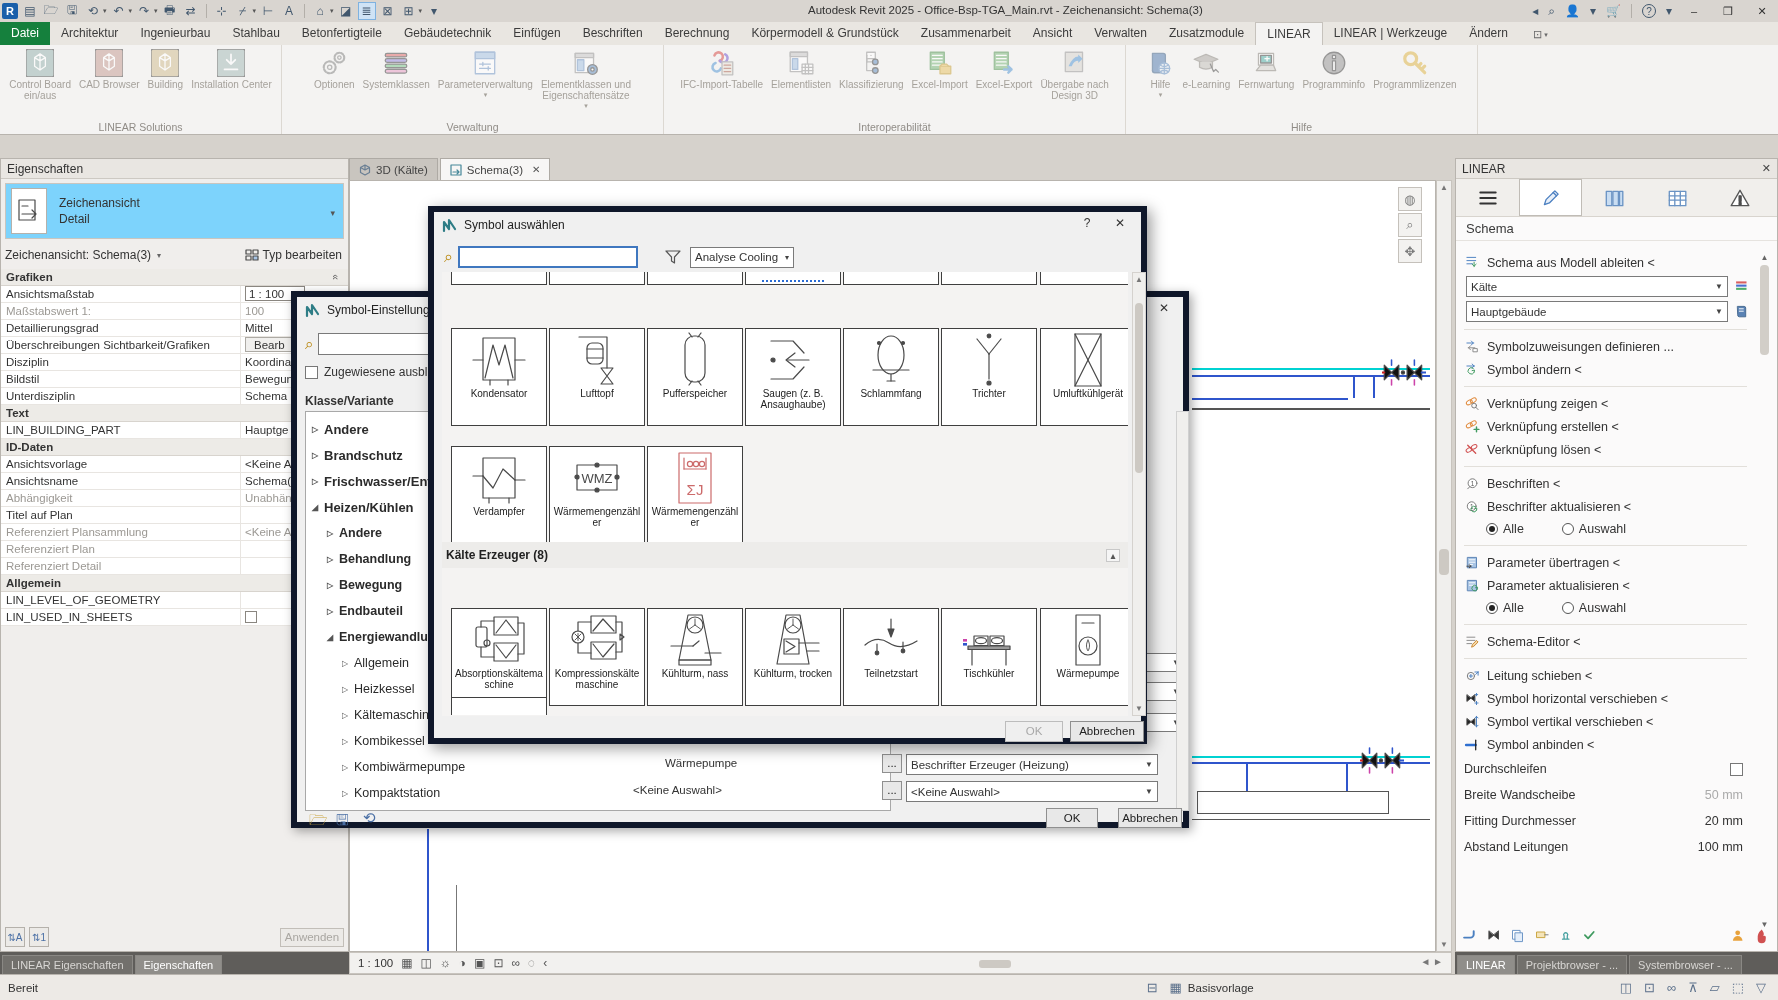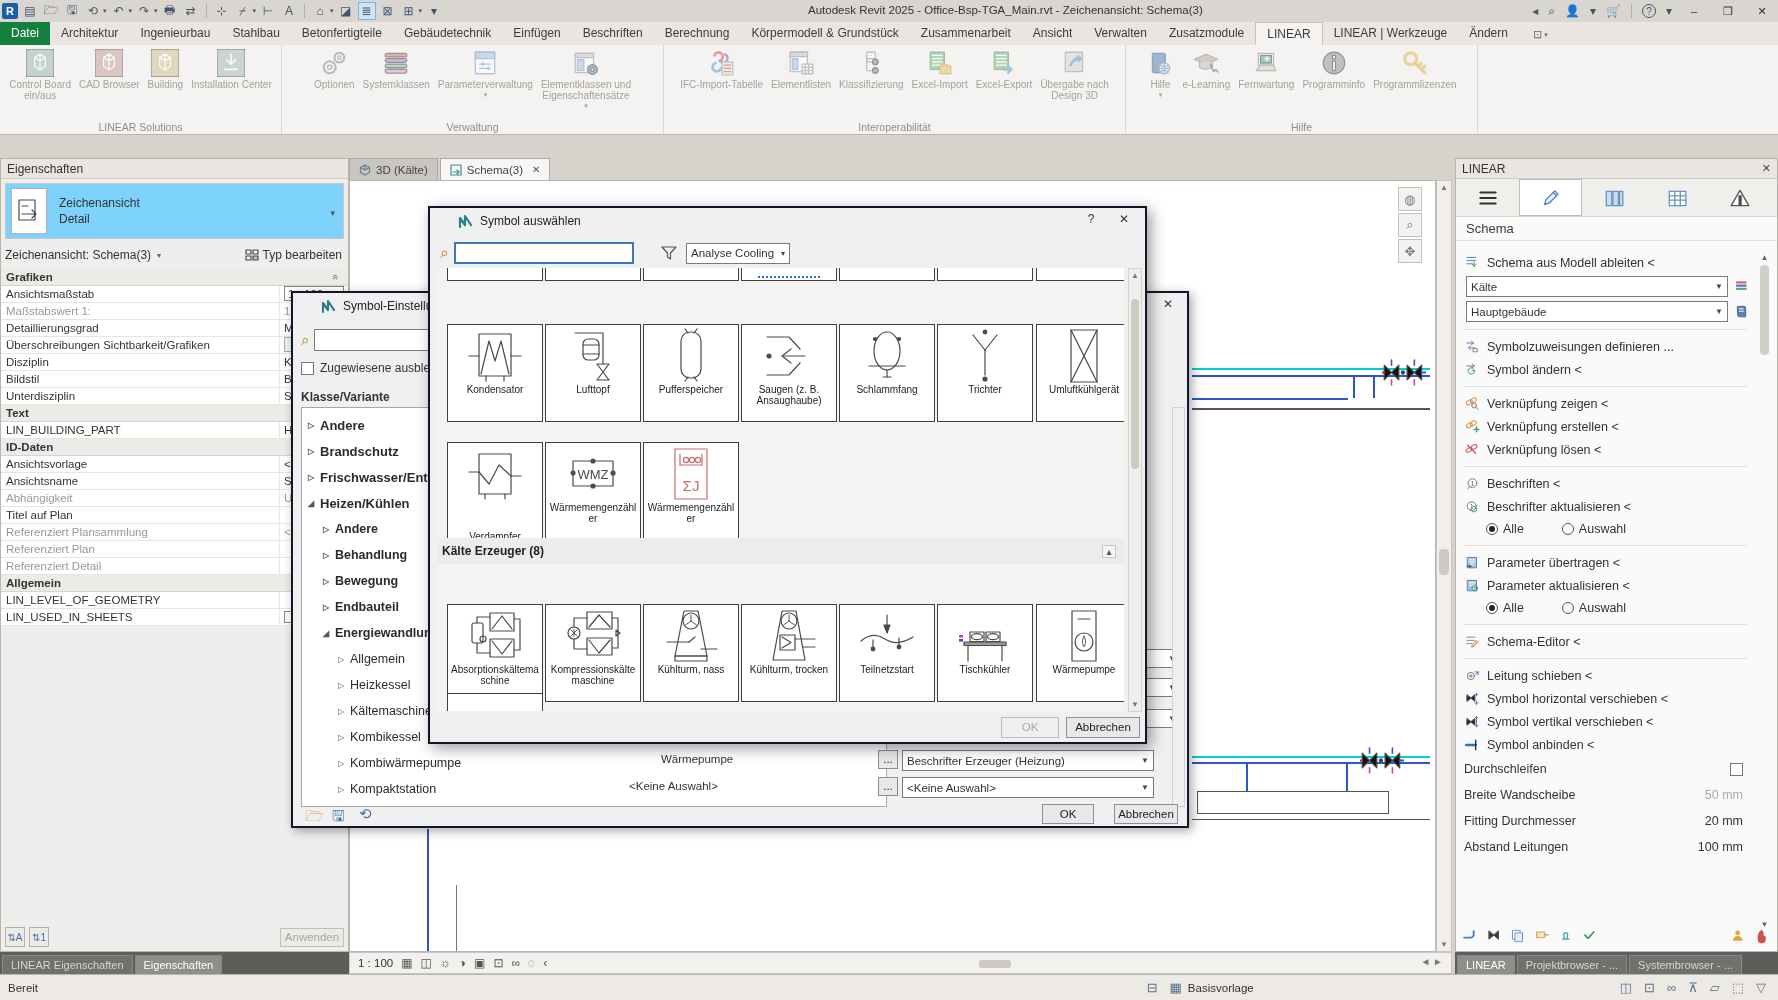--- a/index.html
+++ b/index.html
@@ -42,21 +42,21 @@
 
   
   .typebox { position:absolute; left:4px; top:24px; right:4px; height:56px; background:#7dd3fc; border:1px solid #c9c5bf; display:flex; align-items:center; }
   .typeicon { width:36px; height:46px; border:1px solid #b5b1ab; margin-left:5px; background:#fff; display:flex; align-items:center; justify-content:center; }
   .typetext { margin-left:12px; font-size:12px; line-height:16px; }
   .typechev { position:absolute; right:8px; top:24px; font-size:9px; color:#555; }
   .selrow { position:absolute; left:4px; top:86px; right:4px; height:20px; display:flex; align-items:center; font-size:12px; }
   .edittype { position:absolute; right:6px; top:86px; height:20px; display:flex; align-items:center; gap:4px; font-size:12px; color:#333; }
   .pgrid { position:absolute; left:0px; top:110px; right:0px; }
   .prow { display:flex; height:17px; line-height:16px; font-size:11.5px; border-bottom:1px solid #e8e5e1; background:#fff; }
-  .prow .pl { width:279px; padding-left:5px; overflow:hidden; white-space:nowrap; border-right:1px solid #e8e5e1; }
+  .prow .pl { width:240px; padding-left:5px; overflow:hidden; white-space:nowrap; border-right:1px solid #e8e5e1; }
   .prow .pv { flex:1; padding-left:4px; overflow:hidden; white-space:nowrap; position:relative; }
   .prow.grp { background:#edebe7; font-weight:bold; border-bottom:1px solid #d8d4ce; }
   .prow.grp .pl { width:auto; border-right:none; }
   .prow .dim { color:#9b9893; }
   .pv .valbox { display:inline-block; border:1px solid #8a8680; background:#fff; padding:0 3px; height:15px; line-height:14px; min-width:60px; }
   .pv .valbtn { display:inline-block; border:1px solid #adaaa4; background:#f0efed; padding:0 8px; height:15px; line-height:14px; }
   .pv .chk { display:inline-block; width:12px; height:12px; border:1px solid #8a8680; background:#fff; margin-top:2px; }
   .grpchev { margin-left:auto; margin-right:10px; font-weight:normal; color:#666; font-size:10px; }
   .props-bottom { position:absolute; bottom:4px; left:4px; right:4px; height:20px; display:flex; align-items:center; }
   .sortbtn { width:20px; height:20px; border:1px solid #b5b1ab; background:#eceae7; margin-right:4px; display:flex; align-items:center; justify-content:center; font-size:10px; color:#4a6fa5; }
@@ -86,21 +86,21 @@
   .vb-ic { font-size:12px; color:#555; }
   .vb-scale { font-size:11.5px; color:#333; }
   .hthumb { position:absolute; left:629px; top:7px; width:32px; height:8px; background:#cdc9c3; border-radius:3px; }
   .hbar-arrows { position:absolute; right:8px; top:3px; color:#777; font-size:10px; }
 
   
   .statusbar { position:absolute; left:0; top:974px; width:1778px; height:26px; background:#edeae6; border-top:1px solid #b8b4ae; display:flex; align-items:center; font-size:11.5px; color:#333; }
   .sb-ic { color:#5a6f8a; font-size:13px; margin:0 6px; }
 
   
-  .dialog { position:absolute; background:#f0f0f0; border:2px solid #0f172a; box-shadow:3px 3px 10px rgba(0,0,0,.35);padding-left:20px; }
+  .dialog { position:absolute; background:#f0f0f0; border:6px solid #0f172a; box-shadow:3px 3px 10px rgba(0,0,0,.35); }
   .dlg-title { height:26px; display:flex; align-items:center; padding-left:8px; font-size:12px; color:#222; background:#f0f0f0; }
   .dlg-x { position:absolute; top:4px; font-size:12px; color:#333; width:26px; text-align:center; }
   .dlg-q { position:absolute; top:4px; font-size:12px; color:#333; width:20px; text-align:center; }
   .logo { width:15px; height:15px; margin-right:7px; }
   .searchrow { display:flex; align-items:center; }
   .sinput { background:#fff; border:1px solid #7a7a7a; height:22px; }
   .sinput.focus { border:2px solid #3f77bf; }
   .combo { background:#fff; border:1px solid #7a7a7a; height:21px; display:flex; align-items:center; padding:0 4px; font-size:11.5px; position:relative; }
   .combo .cchev { margin-left:auto; font-size:8px; color:#444; padding-left:6px; }
   .btn { border:1px solid #8f8f8f; background:#e8e8e8; text-align:center; font-size:11.5px; color:#222; }
@@ -1205,21 +1205,21 @@
         <div class="tile" style="left: 598px; top: 25px;">
           <div style="margin-top: 3px;">
             <svg width="62" height="56" viewBox="0 0 60 56" fill="none" stroke="#4a4a4a" stroke-width="1.2" stroke-linecap="round" stroke-linejoin="round">
               <rect x="17" y="2" width="26" height="52"></rect>
               <line x1="17" y1="2" x2="43" y2="54"></line>
               <line x1="43" y1="2" x2="17" y2="54"></line>
             </svg>
           </div>
           <div class="tlab">Umluftkühlgerät</div>
         </div>
-        <div class="tile" style="left: 9px; top: 143px; gap: 29px;">
+        <div class="tile" style="left: 9px; top: 143px;">
           <div style="margin-top: 3px;">
             <svg width="62" height="56" viewBox="0 0 60 56" fill="none" stroke="#4a4a4a" stroke-width="1.2" stroke-linecap="round" stroke-linejoin="round">
               <line x1="4" y1="26" x2="14" y2="26"></line>
               <line x1="46" y1="30" x2="56" y2="30"></line>
               <rect x="14" y="8" width="32" height="40"></rect>
               <polyline points="14,26 24,38 34,19 46,30"></polyline>
               <line x1="20" y1="48" x2="20" y2="53"></line>
               <line x1="40" y1="48" x2="40" y2="53"></line>
             </svg>
           </div>

